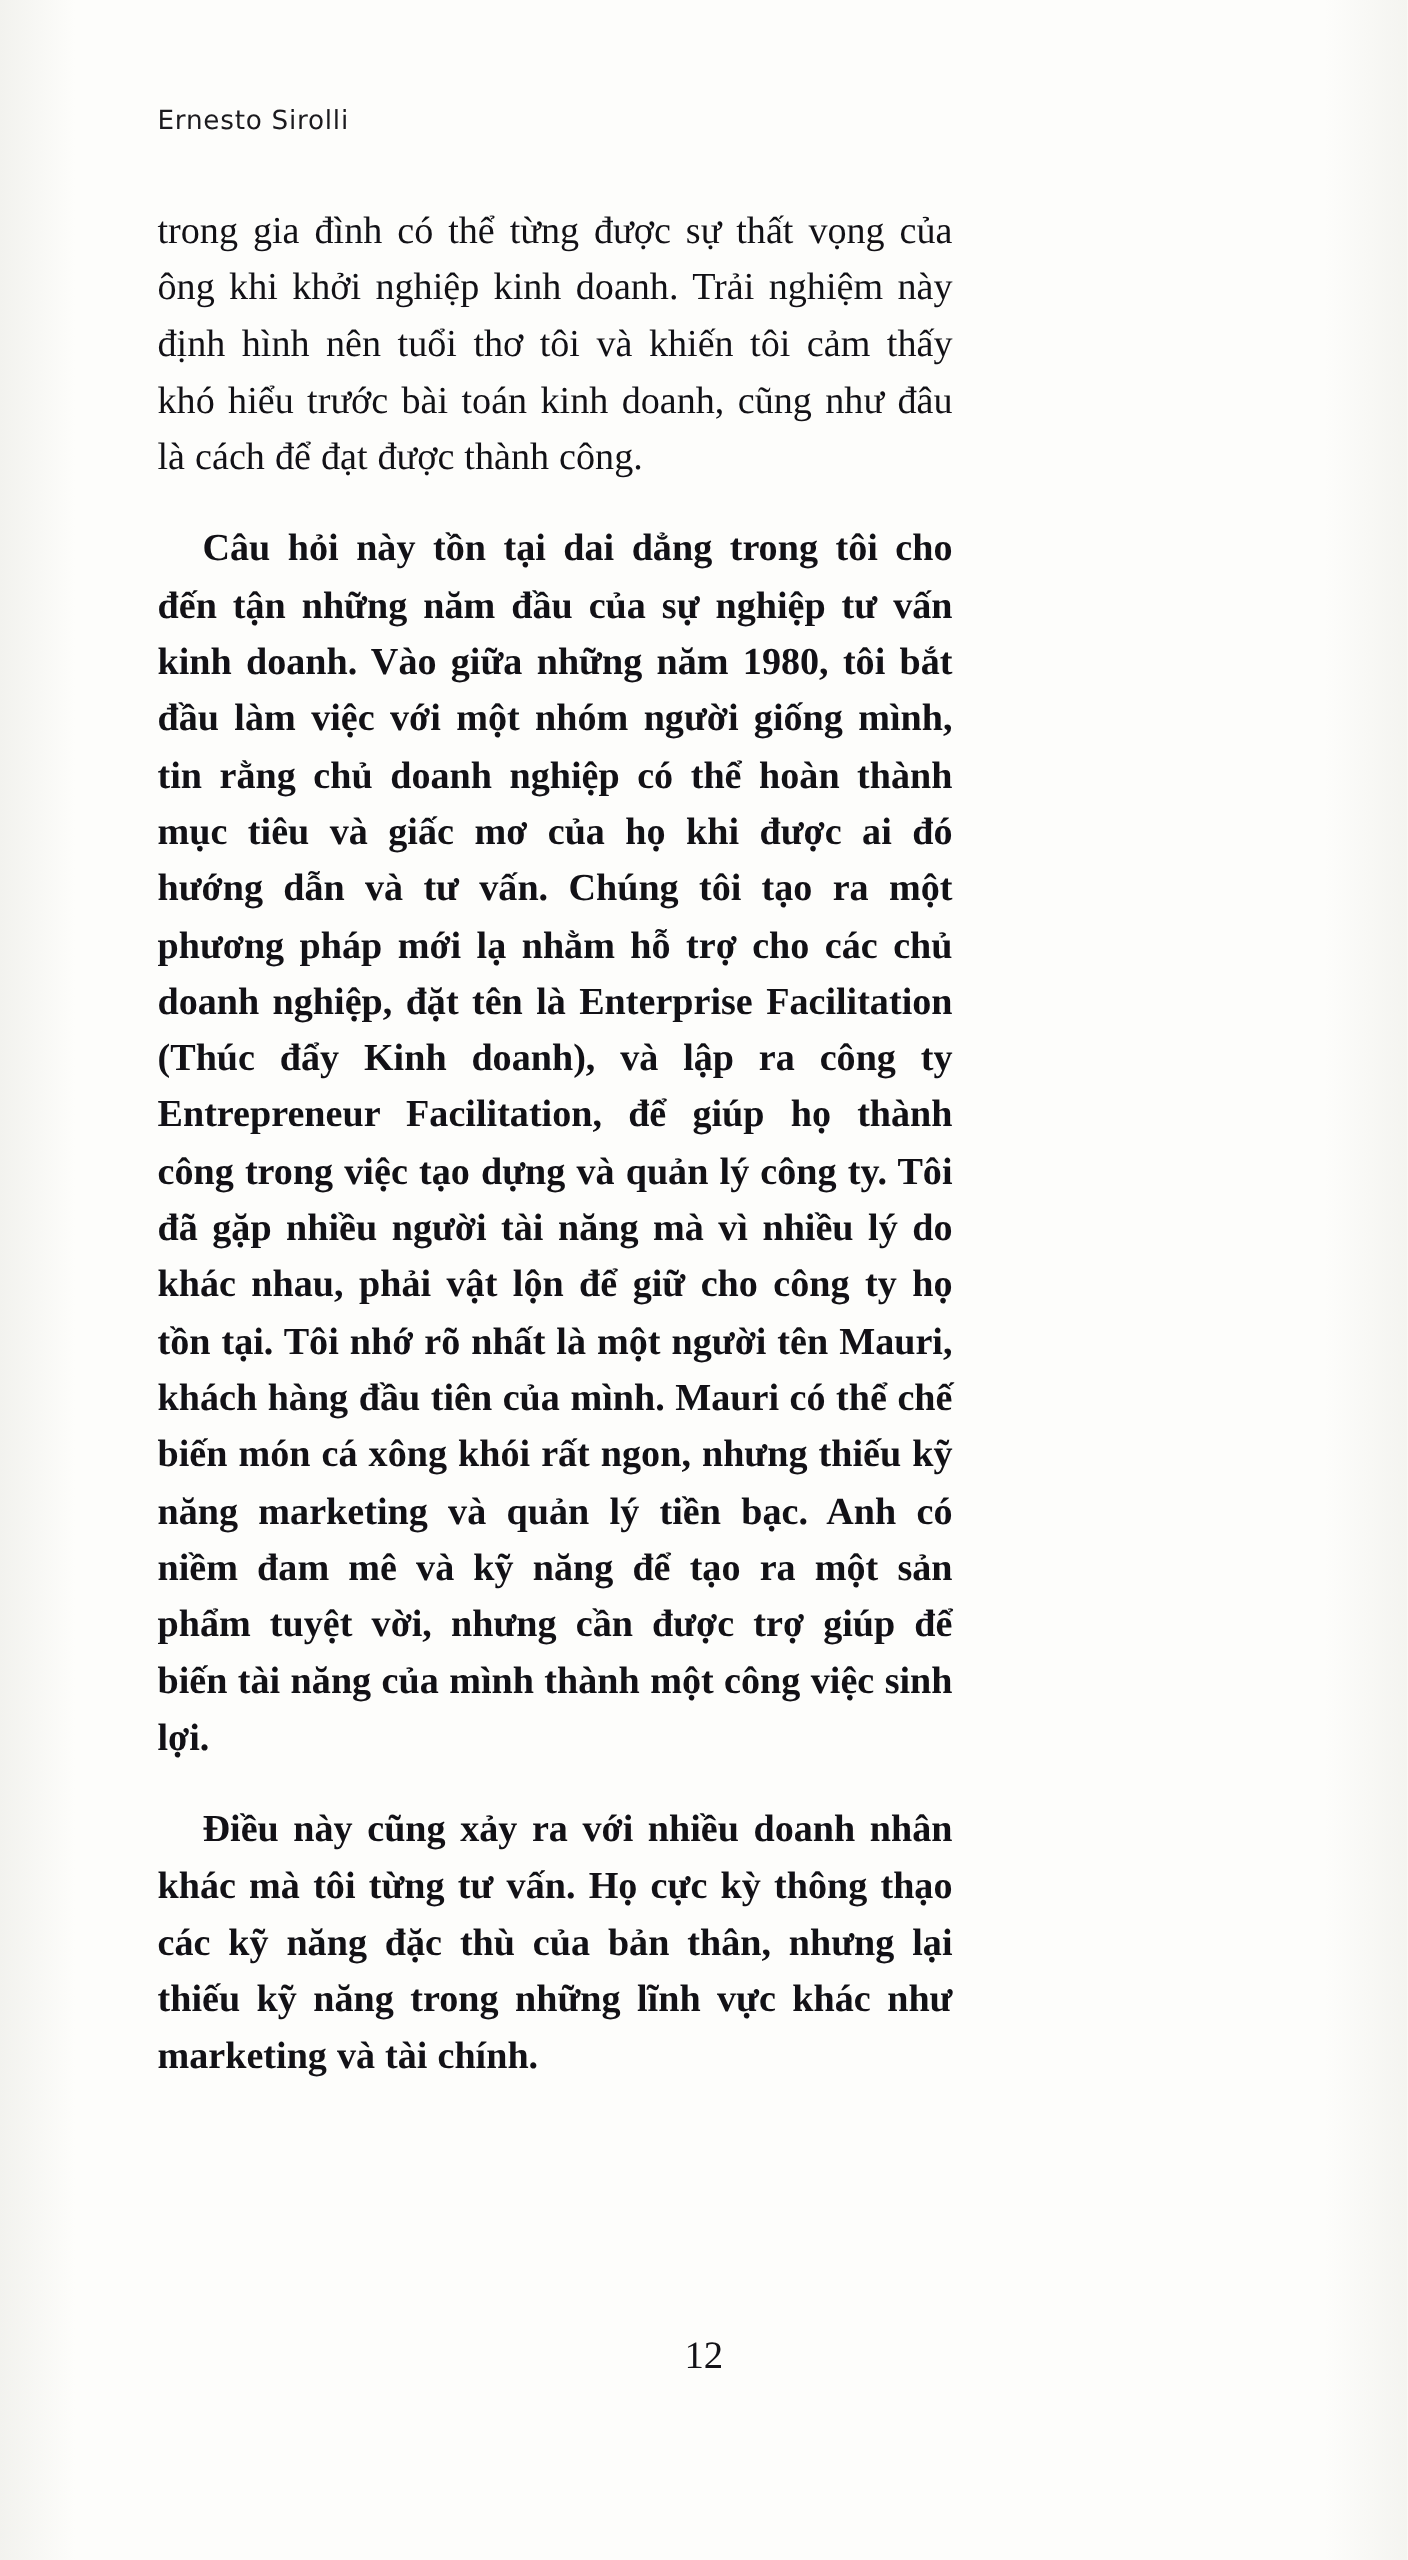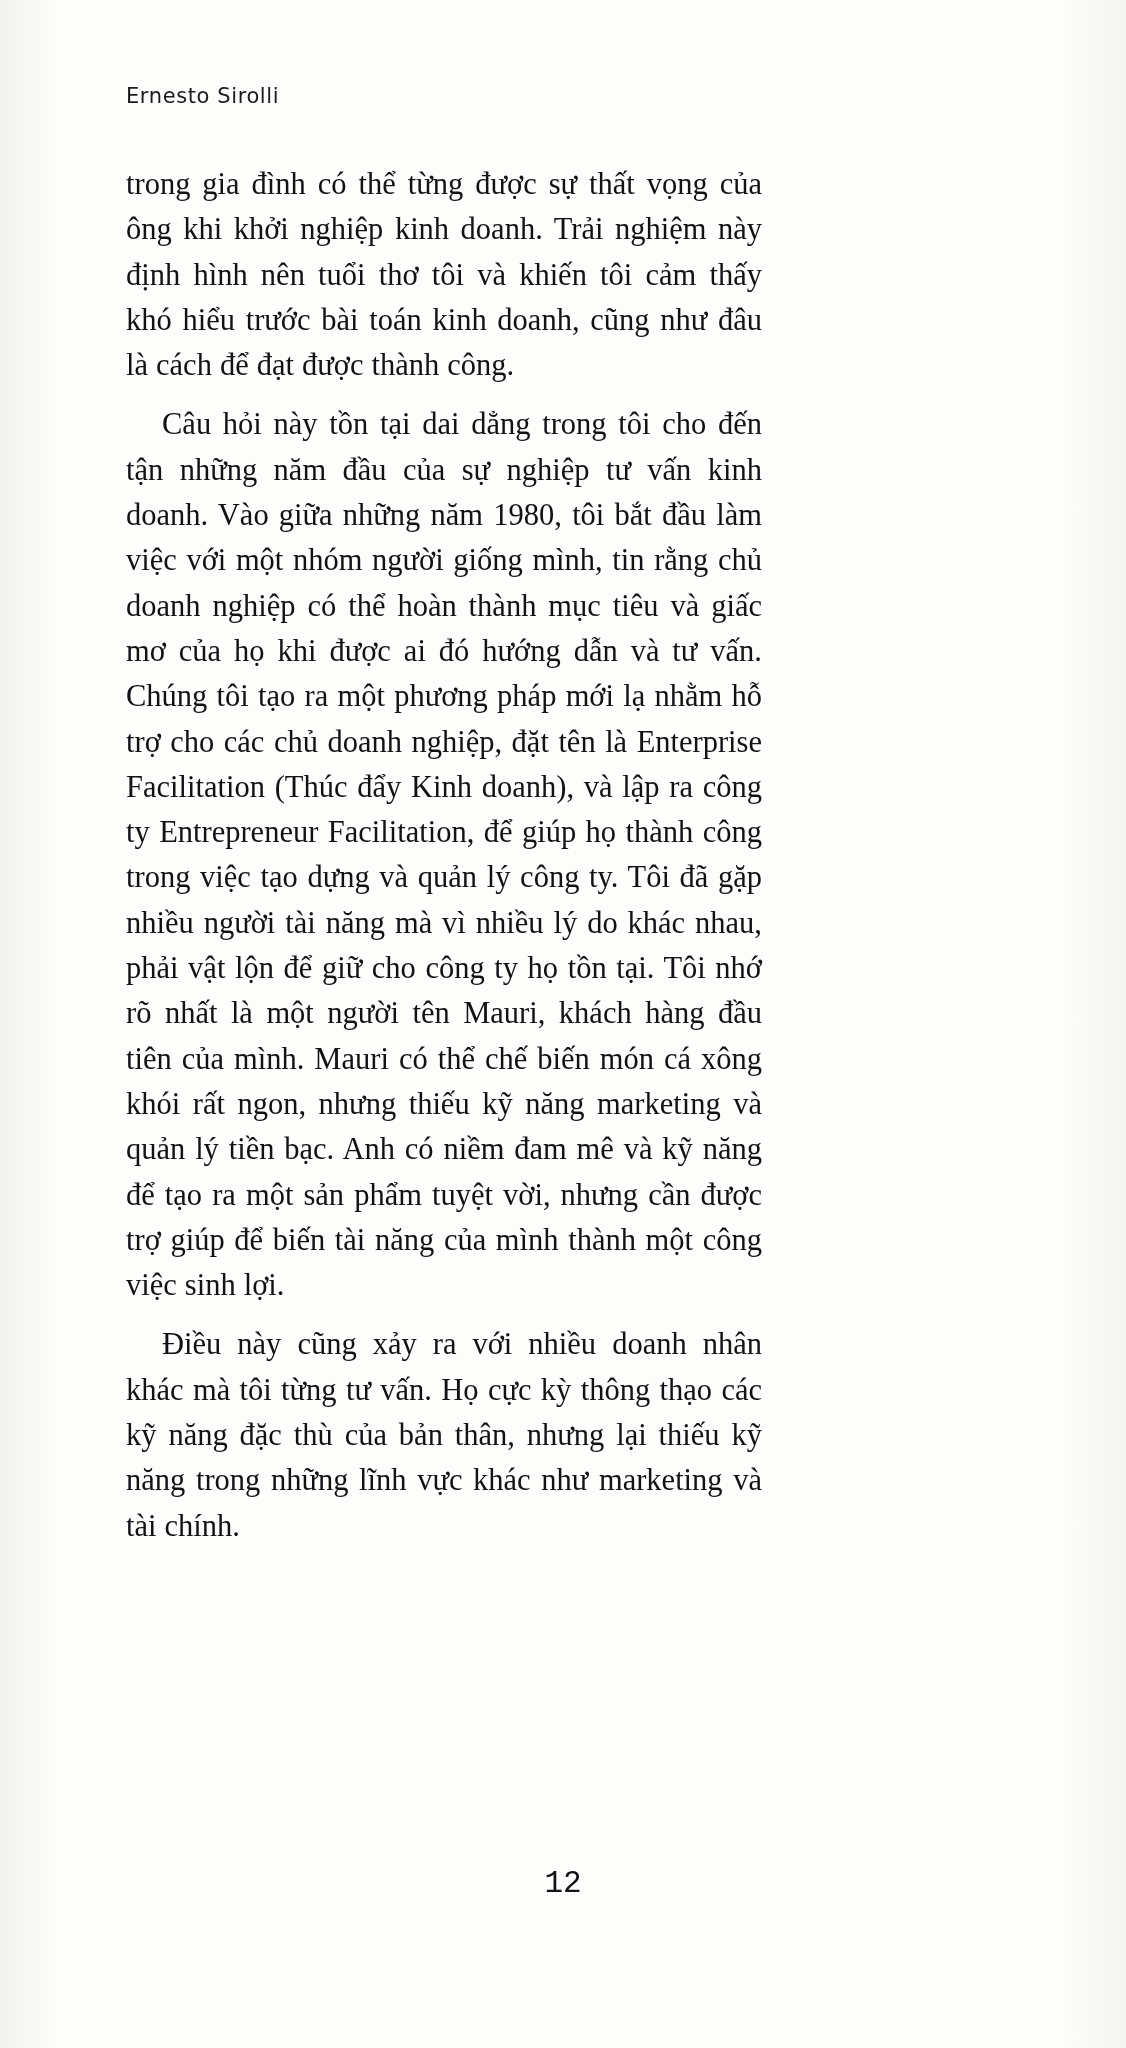--- a/index.html
+++ b/index.html
@@ -63,36 +63,37 @@
     font-size: 30.5px;
     line-height: 45.3px;
     text-align: justify;
     text-align-last: left;
     color: #121116;
     word-spacing: 0.4px;
     -webkit-font-smoothing: antialiased;
   }
 
   .para + .para {
-    margin-top: 14px;
+    margin-top: 28px;
+    font-weight: bold;
   }
 
   .para.indent {
     text-indent: 36px;
   }
 
   .page-number {
     position: absolute;
     left: 0;
     top: 1866px;
     width: 1126px;
     text-align: center;
     font-size: 31px;
     color: #131217;
-    font-family: Liberation Mono, monospace;
+    font-family: Liberation Serif, serif;
   }
 </style>
 </head>
 <body>
 
 <div class="page">
   <div class="paper-tone"></div>
 
   <div class="content">
 

